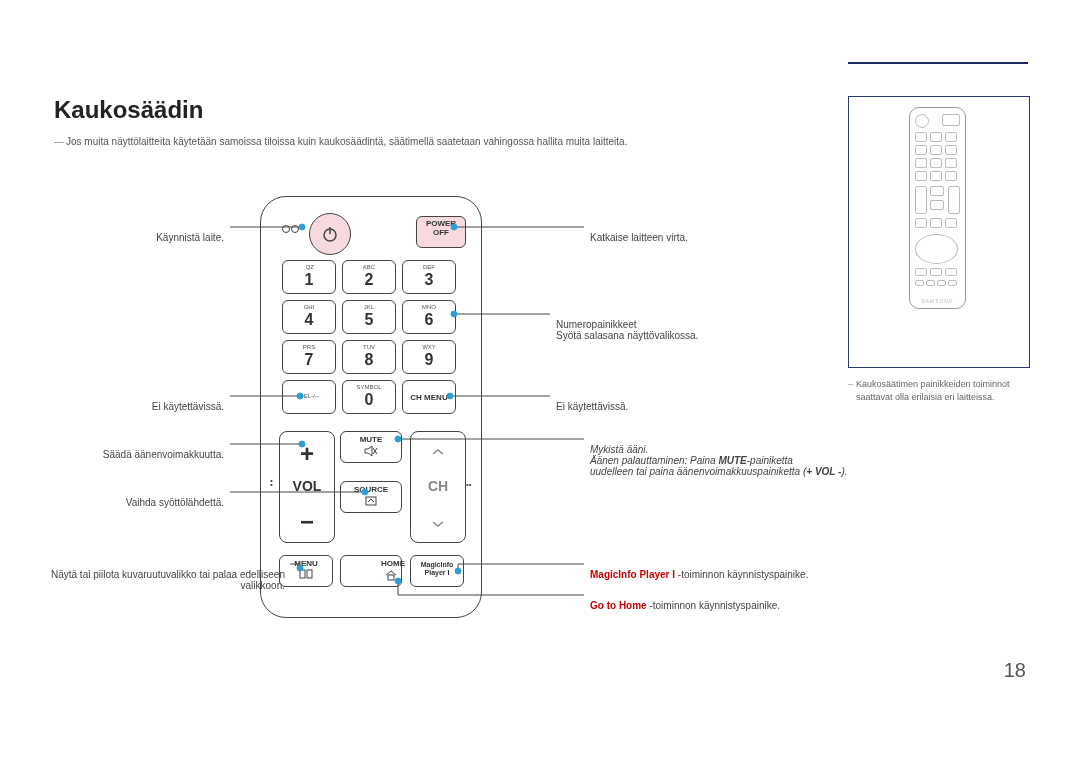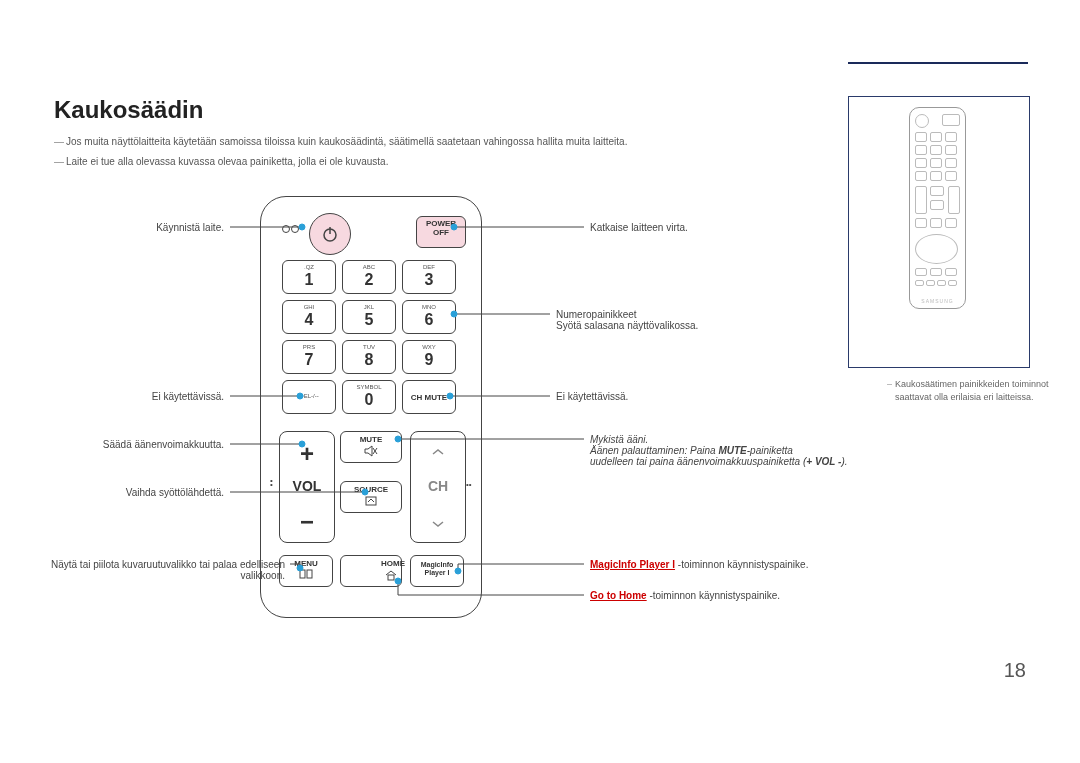--- a/index.html
+++ b/index.html
@@ -37,48 +37,47 @@
   .chblock .dn{position:absolute;bottom:10px;left:0;width:100%;text-align:center;}
   .chdots{position:absolute;top:286px;left:205px;font-size:8px;line-height:4px;color:#444;}
   .midbtn{position:absolute;left:79px;width:62px;height:32px;border:1.3px solid #444;border-radius:6px;text-align:center;font-size:8px;font-weight:bold;box-sizing:border-box;padding-top:3px;}
   .mute{top:234px;}
   .source{top:284px;}
   .menu{top:358px;left:18px;width:54px;}
   .home{top:358px;padding-left:40px;}
   .magic{top:358px;left:149px;width:54px;font-size:7px;line-height:1.1;padding-top:5px;}
   .ico{display:block;margin:1px auto 0;}
   
-  .callout{position:absolute;font-size:10px;color:#444;}
+  .callout{position:absolute;font-size:10px;color:#444;margin-top:10px;}
   .callout.left{text-align:right;}
   .cl-line{stroke:#444;stroke-width:1;fill:none;}
   .cl-dot{fill:#2aa0d8;stroke:#2aa0d8;}
   svg.overlay{position:absolute;top:196px;left:0;width:840px;height:430px;pointer-events:none;}
-  .boldred{color:#c00;font-weight:bold;text-decoration:underline;}
+  .boldred{color:#c00;font-weight:bold;}
   .boldblk{font-weight:bold;}
   
   .sidebox{position:absolute;top:96px;left:848px;width:180px;height:270px;border:1px solid #2a3a6a;}
   .miniremote{position:absolute;top:10px;left:60px;width:55px;height:200px;border:1.2px solid #999;border-radius:10px;}
   .minirow{position:absolute;left:5px;right:5px;height:10px;}
   .minibtn{float:left;border:1px solid #bbb;border-radius:2px;box-sizing:border-box;}
-  .sidenote{position:absolute;top:378px;left:848px;width:190px;font-size:9px;color:#666;line-height:1.4;margin-left:39px;}
+  .sidenote{position:absolute;top:378px;left:848px;width:190px;font-size:9px;color:#666;line-height:1.4;}
   .sidenote .dash{color:#999;display:inline-block;width:8px;vertical-align:top;}
   .sidenote .bd{display:inline-block;width:175px;}
   .pgnum{position:absolute;bottom:20px;right:54px;font-size:20px;color:#555;}
   .chev{display:inline-block;width:14px;height:8px;}
 </style>
 </head>
 <body>
 
 <div class="page">
   <div class="topline"></div>
   <h1>Kaukosäädin</h1>
 
   <div class="notes">
     <div class="row"><span class="dash">―</span><span class="txt">Jos muita näyttölaitteita käytetään samoissa tiloissa kuin kaukosäädintä, säätimellä saatetaan vahingossa hallita muita laitteita.</span></div>
-    <div class="row"><span class="dash">―</span><span class="txt">Laite ei tue alla olevassa kuvassa olevaa painiketta, jolla ei ole kuvausta.</span></div>
   </div>
 
   <div class="remote">
     <div class="row1">
       <div class="led"></div>
       <div class="led"></div>
       <div class="pwrbtn">
         <svg width="20" height="20" viewBox="0 0 20 20">
             <circle cx="10" cy="11" r="6" fill="none" stroke="#444" stroke-width="1.5"></circle>
             <line x1="10" y1="3" x2="10" y2="10" stroke="#444" stroke-width="1.5"></line>
@@ -127,21 +126,21 @@
           <span class="sub">WXY</span>
           <span class="num">9</span>
         </div>
       <div class="key">
           <span class="sub" style="top:12px;">DEL-/--</span>
         </div>
       <div class="key">
           <span class="sub">SYMBOL</span>
           <span class="num">0</span>
         </div>
-      <div class="key chlist"><span>CH MUTE</span></div>
+      <div class="key chlist"><span>CH MENU</span></div>
     </div>
 
     <div class="volblock">
       <div class="plus">+</div>
       <div class="vol">VOL</div>
       <div class="minus">−</div>
     </div>
     <div class="voldots">•<br>•</div>
 
     <div class="chblock">

